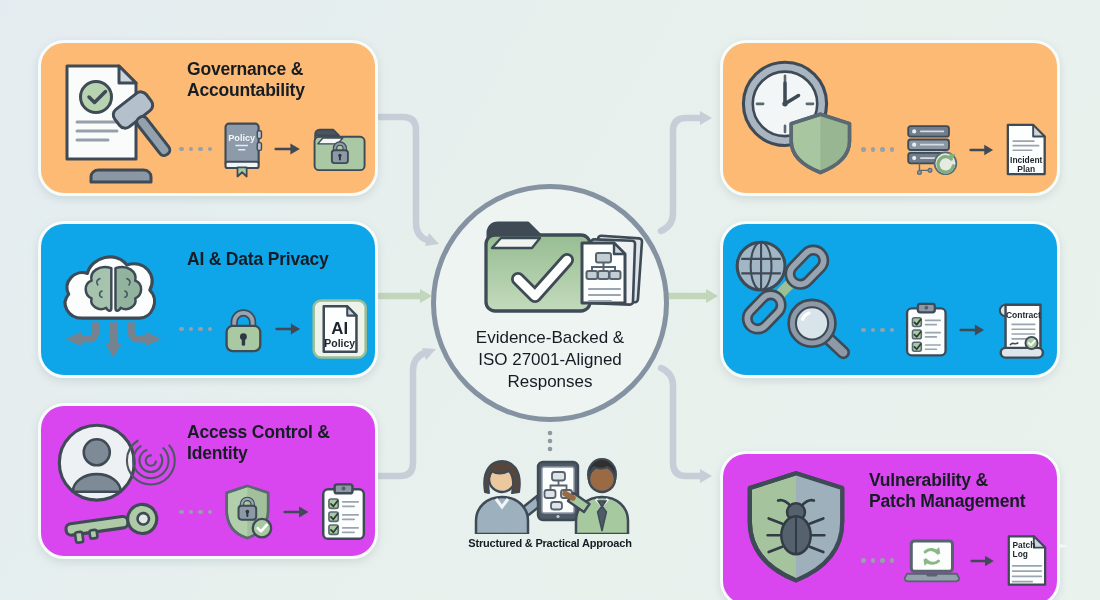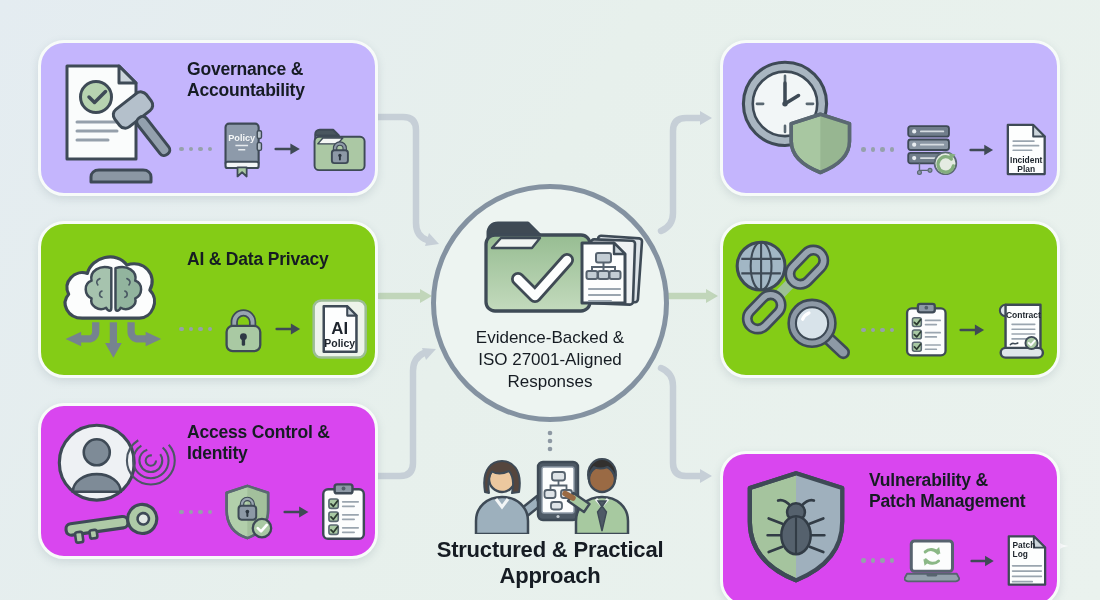--- a/index.html
+++ b/index.html
@@ -14,22 +14,22 @@
 
   
   .connectors{position:absolute;left:0;top:0;z-index:1;pointer-events:none;}
 
   
   .card{
     position:absolute;width:340px;height:156px;border-radius:26px;
     border:3px solid #f7fbf9;box-sizing:border-box;z-index:2;
     box-shadow:0 3px 8px rgba(96,115,128,.18);
   }
-  .bg-blue{background:#c4b5fd;}
-  .bg-green{background:#84cc16;}
+  .bg-blue{background:#fdba74;}
+  .bg-green{background:#0ea5e9;}
   .bg-lav{background:#d946ef;}
   .card-title{
     position:absolute;left:146px;top:16px;width:186px;
     font-size:17.5px;font-weight:700;line-height:1.22;color:#161c23;
     white-space:pre-line;letter-spacing:-.2px;
   }
   .t-mid{top:25px;}
   .main-art{position:absolute;left:10px;top:13px;}
   .flow-row{
     position:absolute;left:138px;right:8px;bottom:12px;
@@ -45,21 +45,21 @@
   }
   .circle-title{
     position:absolute;left:16px;right:16px;top:138px;text-align:center;
     font-size:17px;font-weight:400;line-height:1.3;color:#161c23;white-space:pre-line;
   }
   .center-art{position:absolute;left:40px;top:24px;}
 
   .people{position:absolute;left:452px;top:446px;z-index:2;}
   .caption{
     position:absolute;left:400px;top:537px;width:300px;z-index:2;text-align:center;
-    font-size:22px;font-weight:700;color:#161c23;letter-spacing:-.2px;
+    font-size:11px;font-weight:700;color:#161c23;letter-spacing:-.2px;
   }
 </style>
 </head>
 <body>
 
 <div class="stage">
 
   <svg class="connectors" width="1100" height="600" viewBox="0 0 1100 600">
     <g fill="none" stroke="#c6cfd7" stroke-width="6.5" stroke-linecap="round">
       <path d="M378,117 L403,117 Q416,117 416,130 L416,223 Q416,236 427,240"></path>

